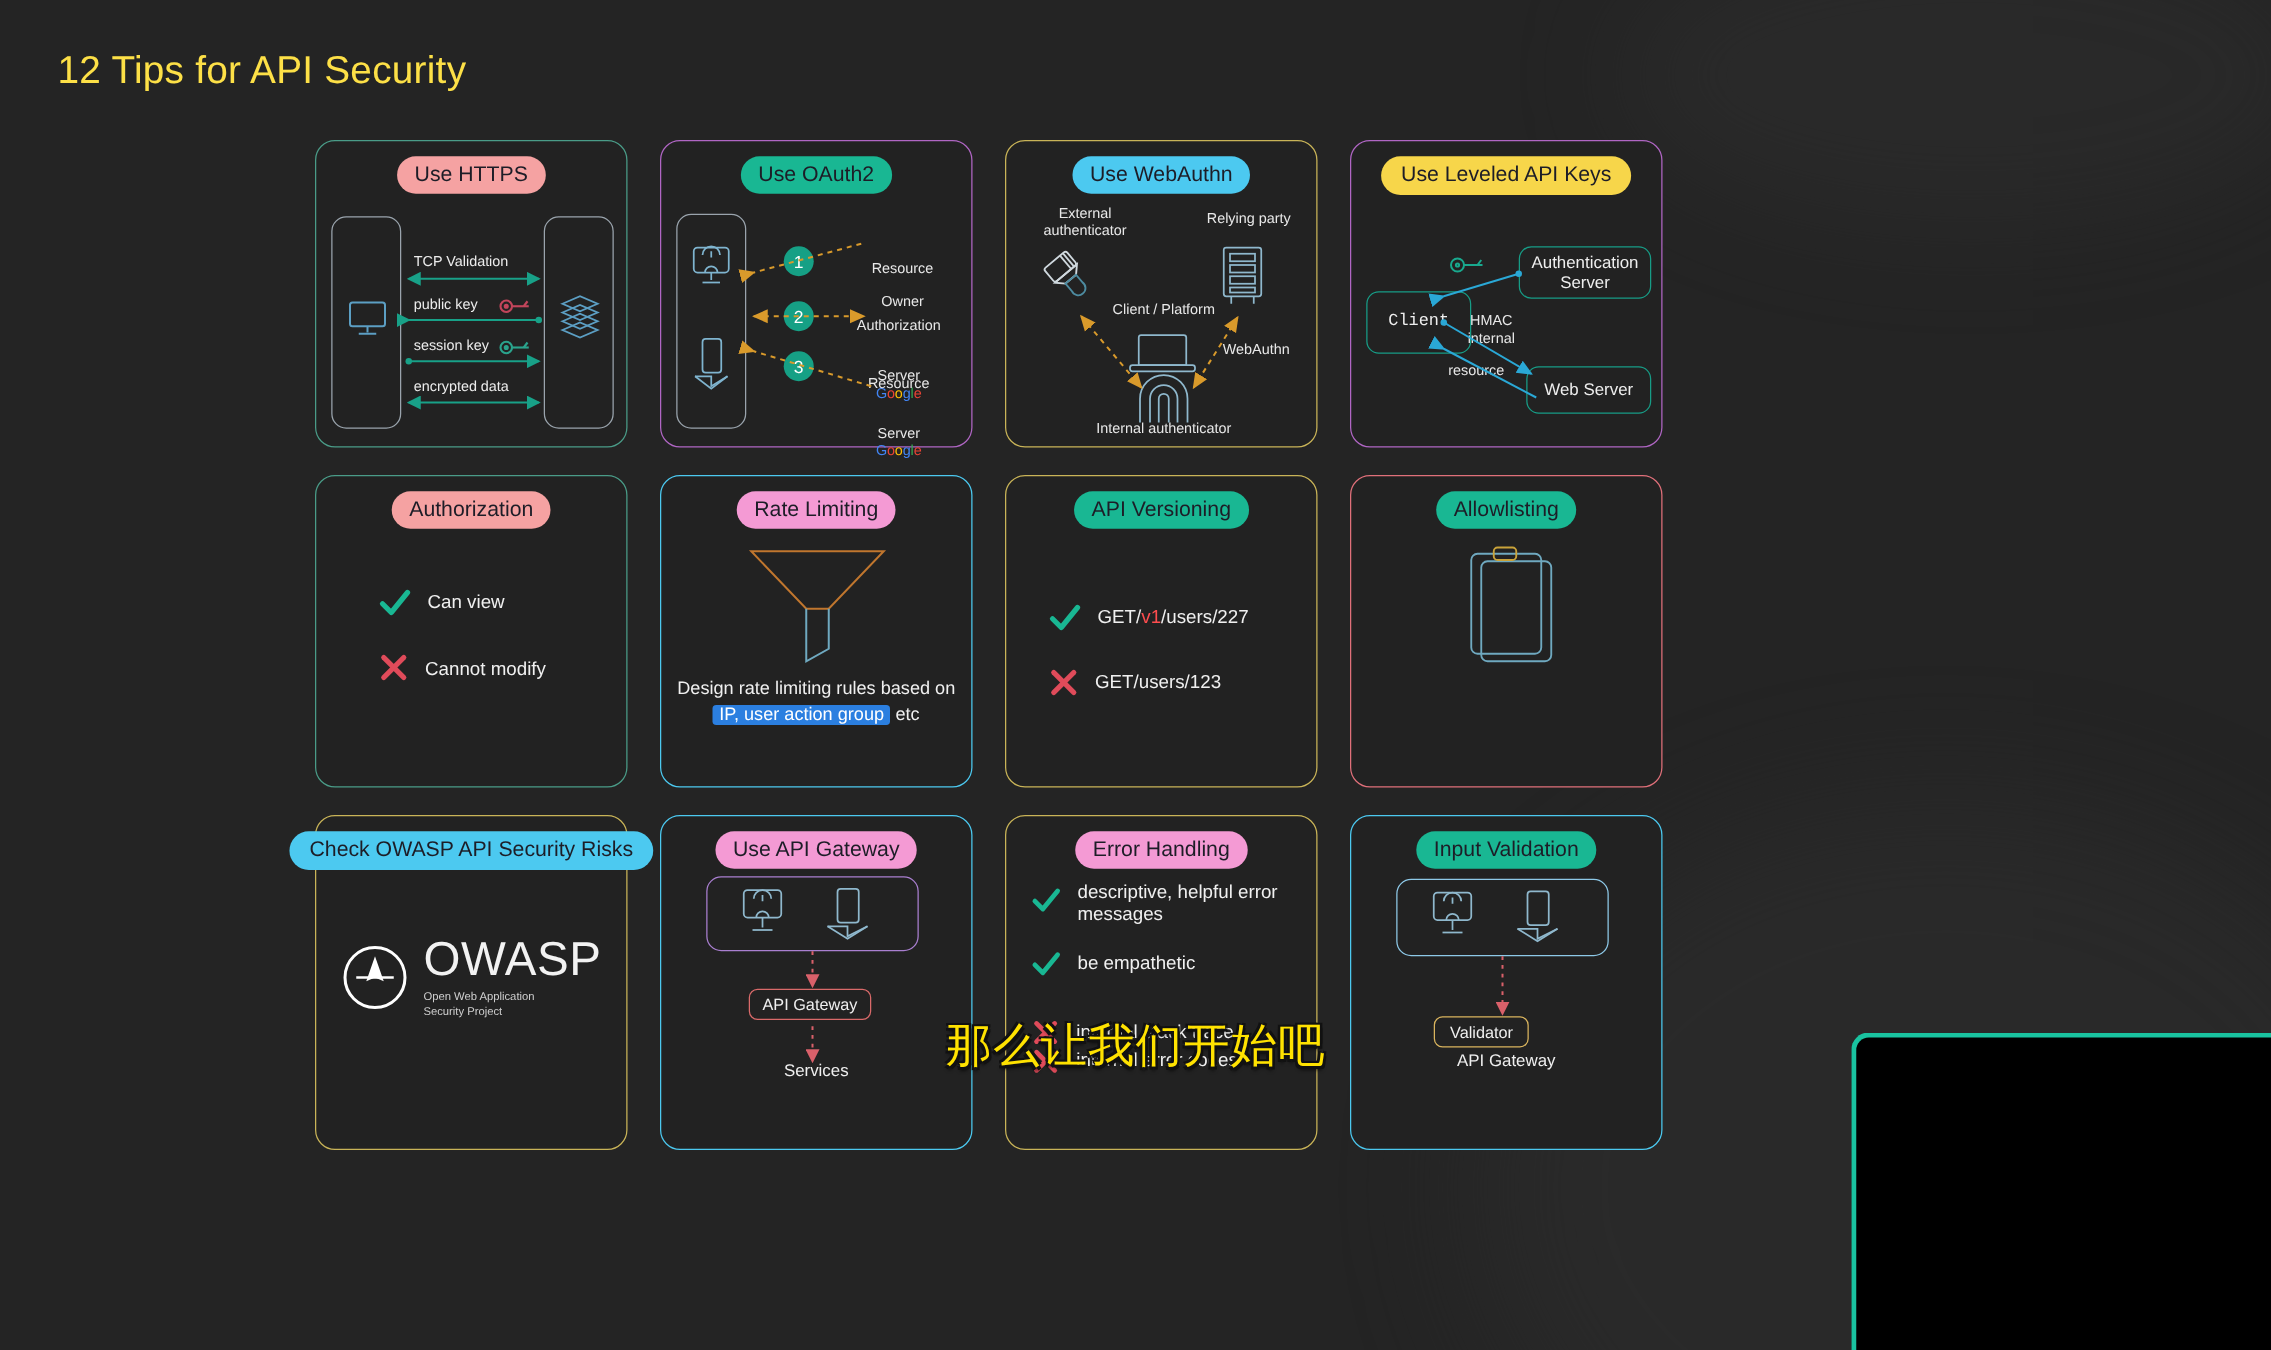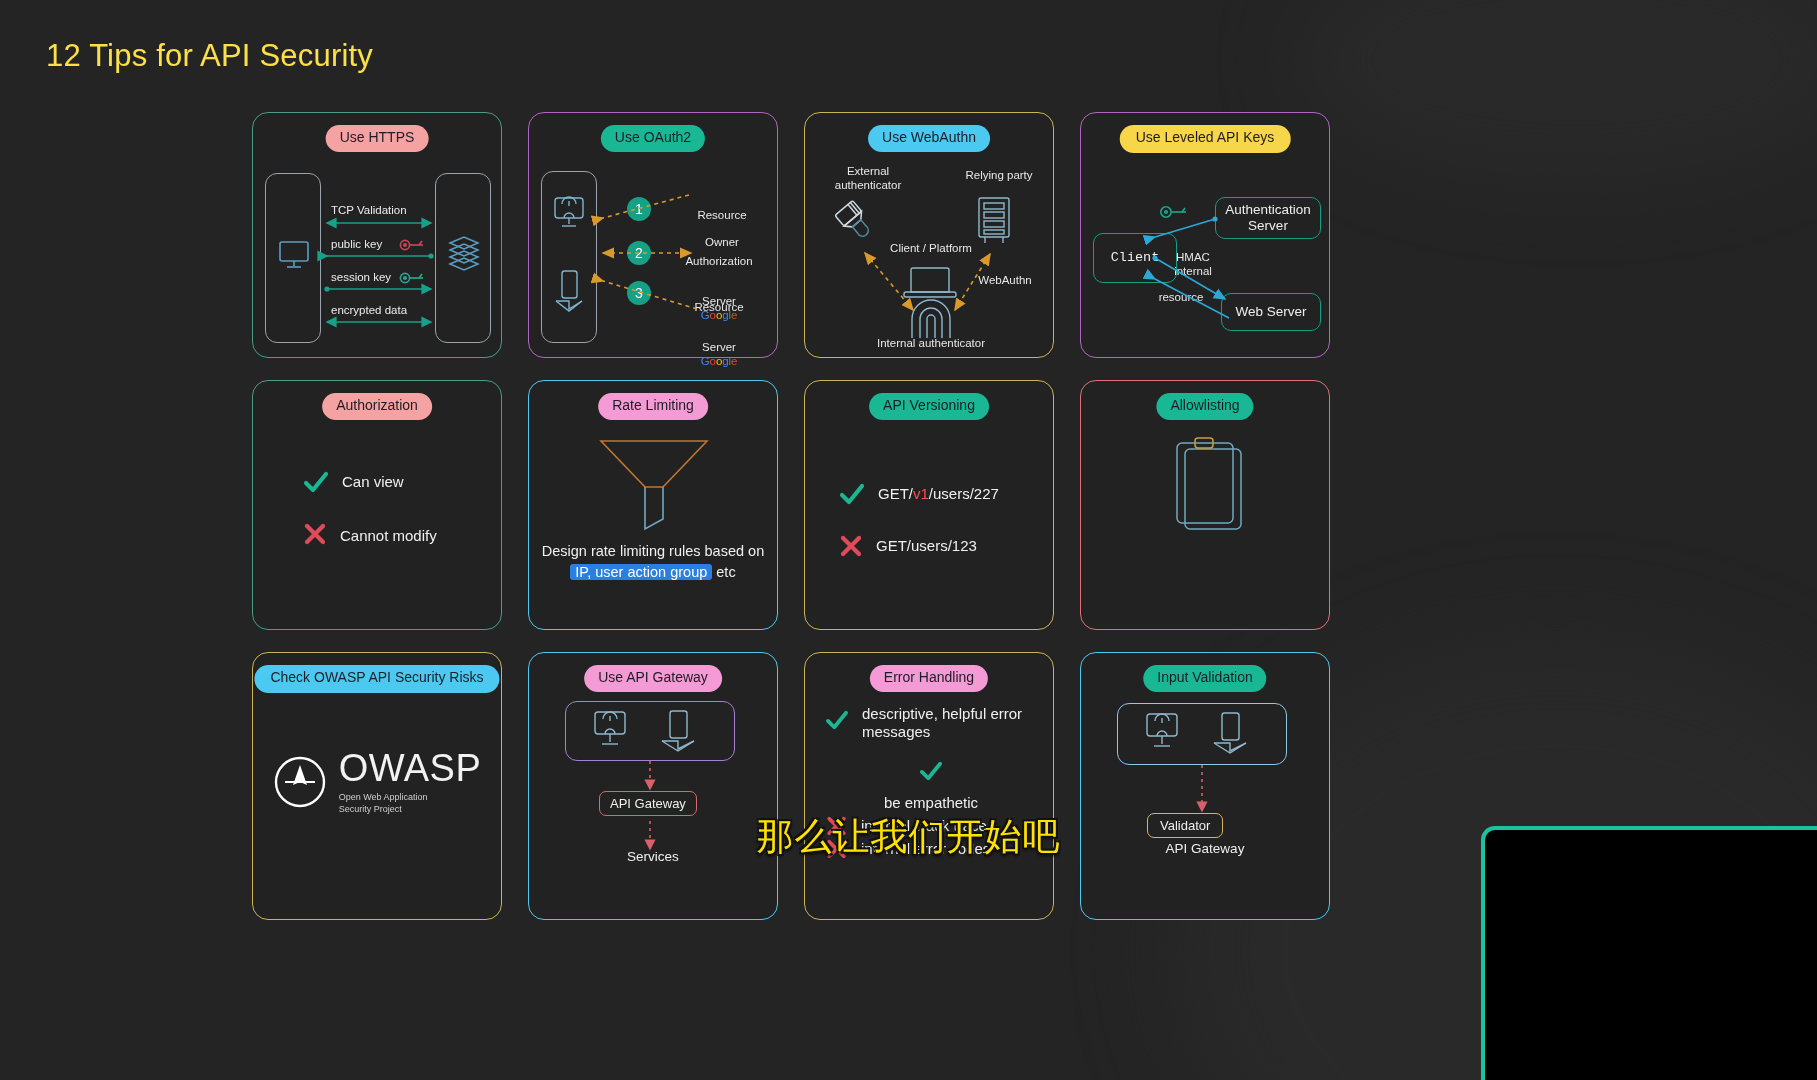--- a/index.html
+++ b/index.html
@@ -34,21 +34,21 @@
     position:relative;
     border:1.5px solid #444;
     border-radius:16px;
     background:#222222;
   }
   .chip {
     position:absolute; left:50%; transform:translateX(-50%);
     top:12px;
     padding:5px 14px 6px;
     border-radius:999px;
-    font-size:14px; line-height:1.12;
+    font-size:17px; line-height:1.12;
     color:#1d1d27; white-space:nowrap; text-align:center;
     font-weight:400;
   }
   .chip.two-line { padding:5px 16px 7px; }
 
   .body { position:absolute; inset:0; }
 
   
   .lbl { position:absolute; color:#e8e8e8; font-size:11.5px; line-height:1.18; text-align:center; white-space:pre-line;}
   .dev { position:absolute; border:1.4px solid #9aa4ad; border-radius:12px; }
@@ -457,21 +457,21 @@
 
     <div class="card" style="border-color:#c9b458">
       <div class="chip" style="background:#f49ad4">Error Handling</div>
       <div class="body">
         <div class="row" style="left:20px; top:52px; width:212px; align-items:flex-start;">
           <svg class="check" width="24" height="20" viewBox="0 0 26 22" fill="none" stroke="#19b793" stroke-width="4.2" stroke-linecap="round" stroke-linejoin="round" style="margin-top:5px">
               <path d="M3 12 L10 19 L23 3"></path>
             </svg>
           <span class="txt">descriptive, helpful error messages</span>
         </div>
-        <div class="row" style="left:20px; top:108px; width:212px;flex-direction:column;">
+        <div class="row" style="left:20px; top:108px; width:212px;">
           <svg class="check" width="24" height="20" viewBox="0 0 26 22" fill="none" stroke="#19b793" stroke-width="4.2" stroke-linecap="round" stroke-linejoin="round">
               <path d="M3 12 L10 19 L23 3"></path>
             </svg>
           <span class="txt">be empathetic</span>
         </div>
         <div class="row" style="left:20px; top:163px; width:212px;">
           <svg class="cross" width="23" height="20" viewBox="0 0 24 22" fill="none" stroke="#e04b5a" stroke-width="4.2" stroke-linecap="round">
               <path d="M4 3 L20 19"></path>
               <path d="M20 3 L4 19"></path>
             </svg>

